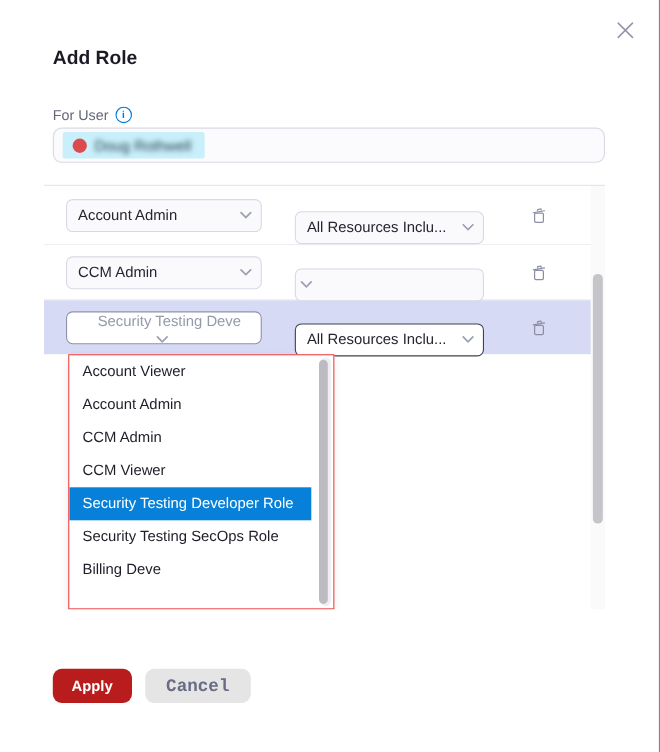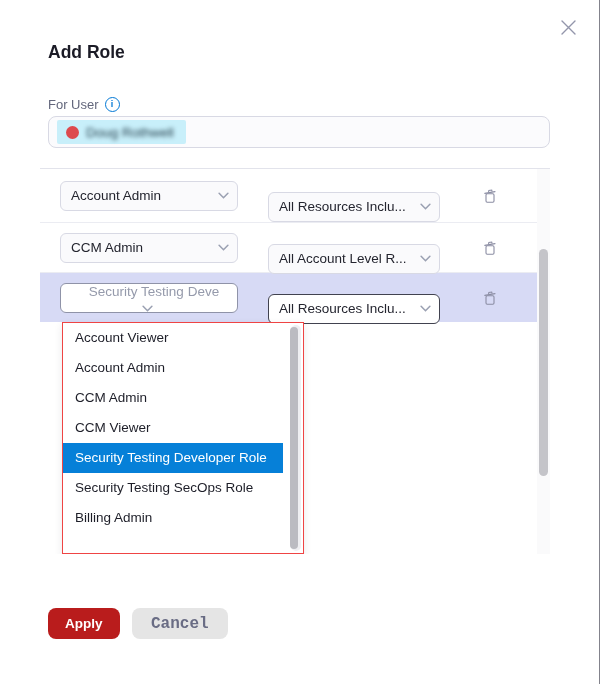--- a/index.html
+++ b/index.html
@@ -127,21 +127,20 @@
     <div class="role-row r2">
       <div class="select role-select">
         <span class="sel-text">CCM Admin</span>
         <span class="chev">
           <svg width="11" height="7" viewBox="0 0 10 6">
               <path d="M1 1 L5 5 L9 1" stroke="#9aa0b2" stroke-width="1.4" fill="none" stroke-linecap="round"></path>
             </svg>
         </span>
       </div>
       <div class="select rg-select">
-        <span class="sel-text">All Account Level R...</span>
         <span class="chev">
           <svg width="11" height="7" viewBox="0 0 10 6">
               <path d="M1 1 L5 5 L9 1" stroke="#9aa0b2" stroke-width="1.4" fill="none" stroke-linecap="round"></path>
             </svg>
         </span>
       </div>
       <button class="trash-btn">
         <span style="display:flex;">
           <svg width="16" height="16" viewBox="0 0 16 16" fill="none" stroke="#8b8da3" stroke-width="1.1" stroke-linecap="round">
             <rect x="4" y="5.8" width="8" height="8.4" rx="1.2"></rect>
@@ -180,21 +179,21 @@
       </button>
     </div>
 
     <div class="dd-panel">
       <div class="dd-item">Account Viewer</div>
       <div class="dd-item">Account Admin</div>
       <div class="dd-item">CCM Admin</div>
       <div class="dd-item">CCM Viewer</div>
       <div class="dd-item selected">Security Testing Developer Role</div>
       <div class="dd-item">Security Testing SecOps Role</div>
-      <div class="dd-item">Billing Admin</div>
+      <div class="dd-item">Billing Deve</div>
       <div class="dd-track">
         <div class="dd-thumb"></div>
       </div>
     </div>
 
     <div class="gutter">
       <div class="outer-thumb"></div>
     </div>
 
   </div>

